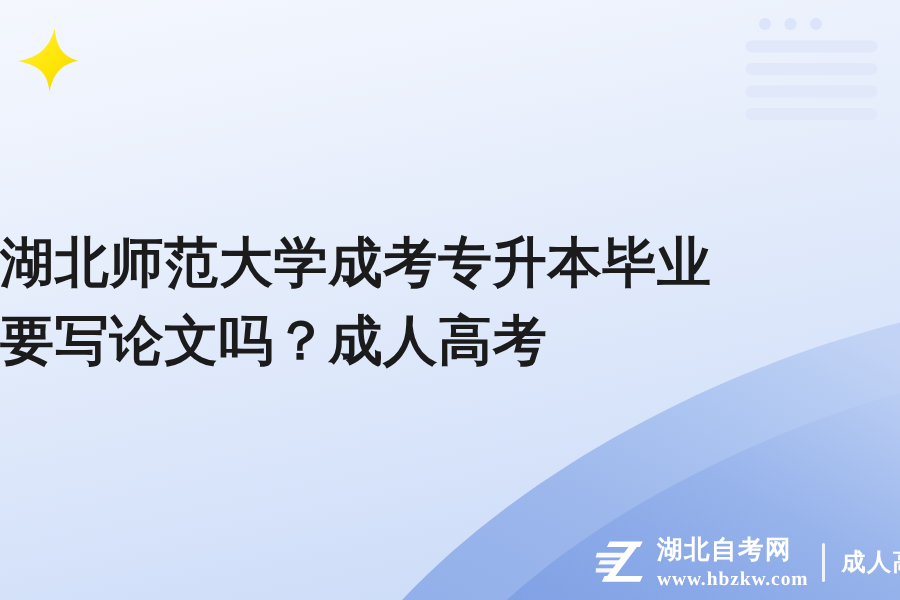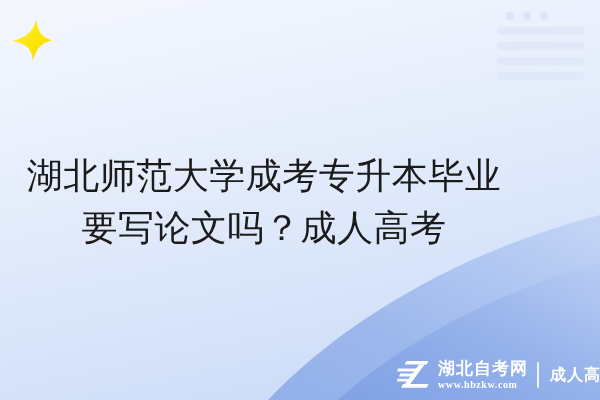--- a/index.html
+++ b/index.html
@@ -76,26 +76,26 @@
     border-radius: 4px;
     background: #e0e8fa;
   }
 
   
   .headline {
     position: absolute;
     left: 0;
     top: 150px;
     width: 528px;
-    text-align: center;
+    text-align: left;
     color: #1b1b1b;
     font-size: 36px;
     line-height: 52px;
     letter-spacing: 0.5px;
-    font-weight: 400;
+    font-weight: 700;
     font-family: "DejaVu Sans", "Liberation Sans", sans-serif;
     white-space: nowrap;
   }
   .headline .line { display: block; }
 
   
   .brand {
     position: absolute;
     left: 397px;
     top: 356px;
@@ -119,21 +119,21 @@
     color: #ffffff;
     font-size: 17px;
     font-weight: 700;
     letter-spacing: 1px;
     font-family: "DejaVu Sans", "Liberation Sans", sans-serif;
     white-space: nowrap;
   }
   .brand-url {
     margin-top: 3px;
     color: #ffffff;
-    font-size: 10px;
+    font-size: 13px;
     font-weight: 700;
     letter-spacing: 0.6px;
     font-family: "Liberation Serif", "DejaVu Serif", serif;
     white-space: nowrap;
   }
   .brand-divider {
     width: 2px;
     height: 26px;
     background: #ffffff;
     opacity: .85;

